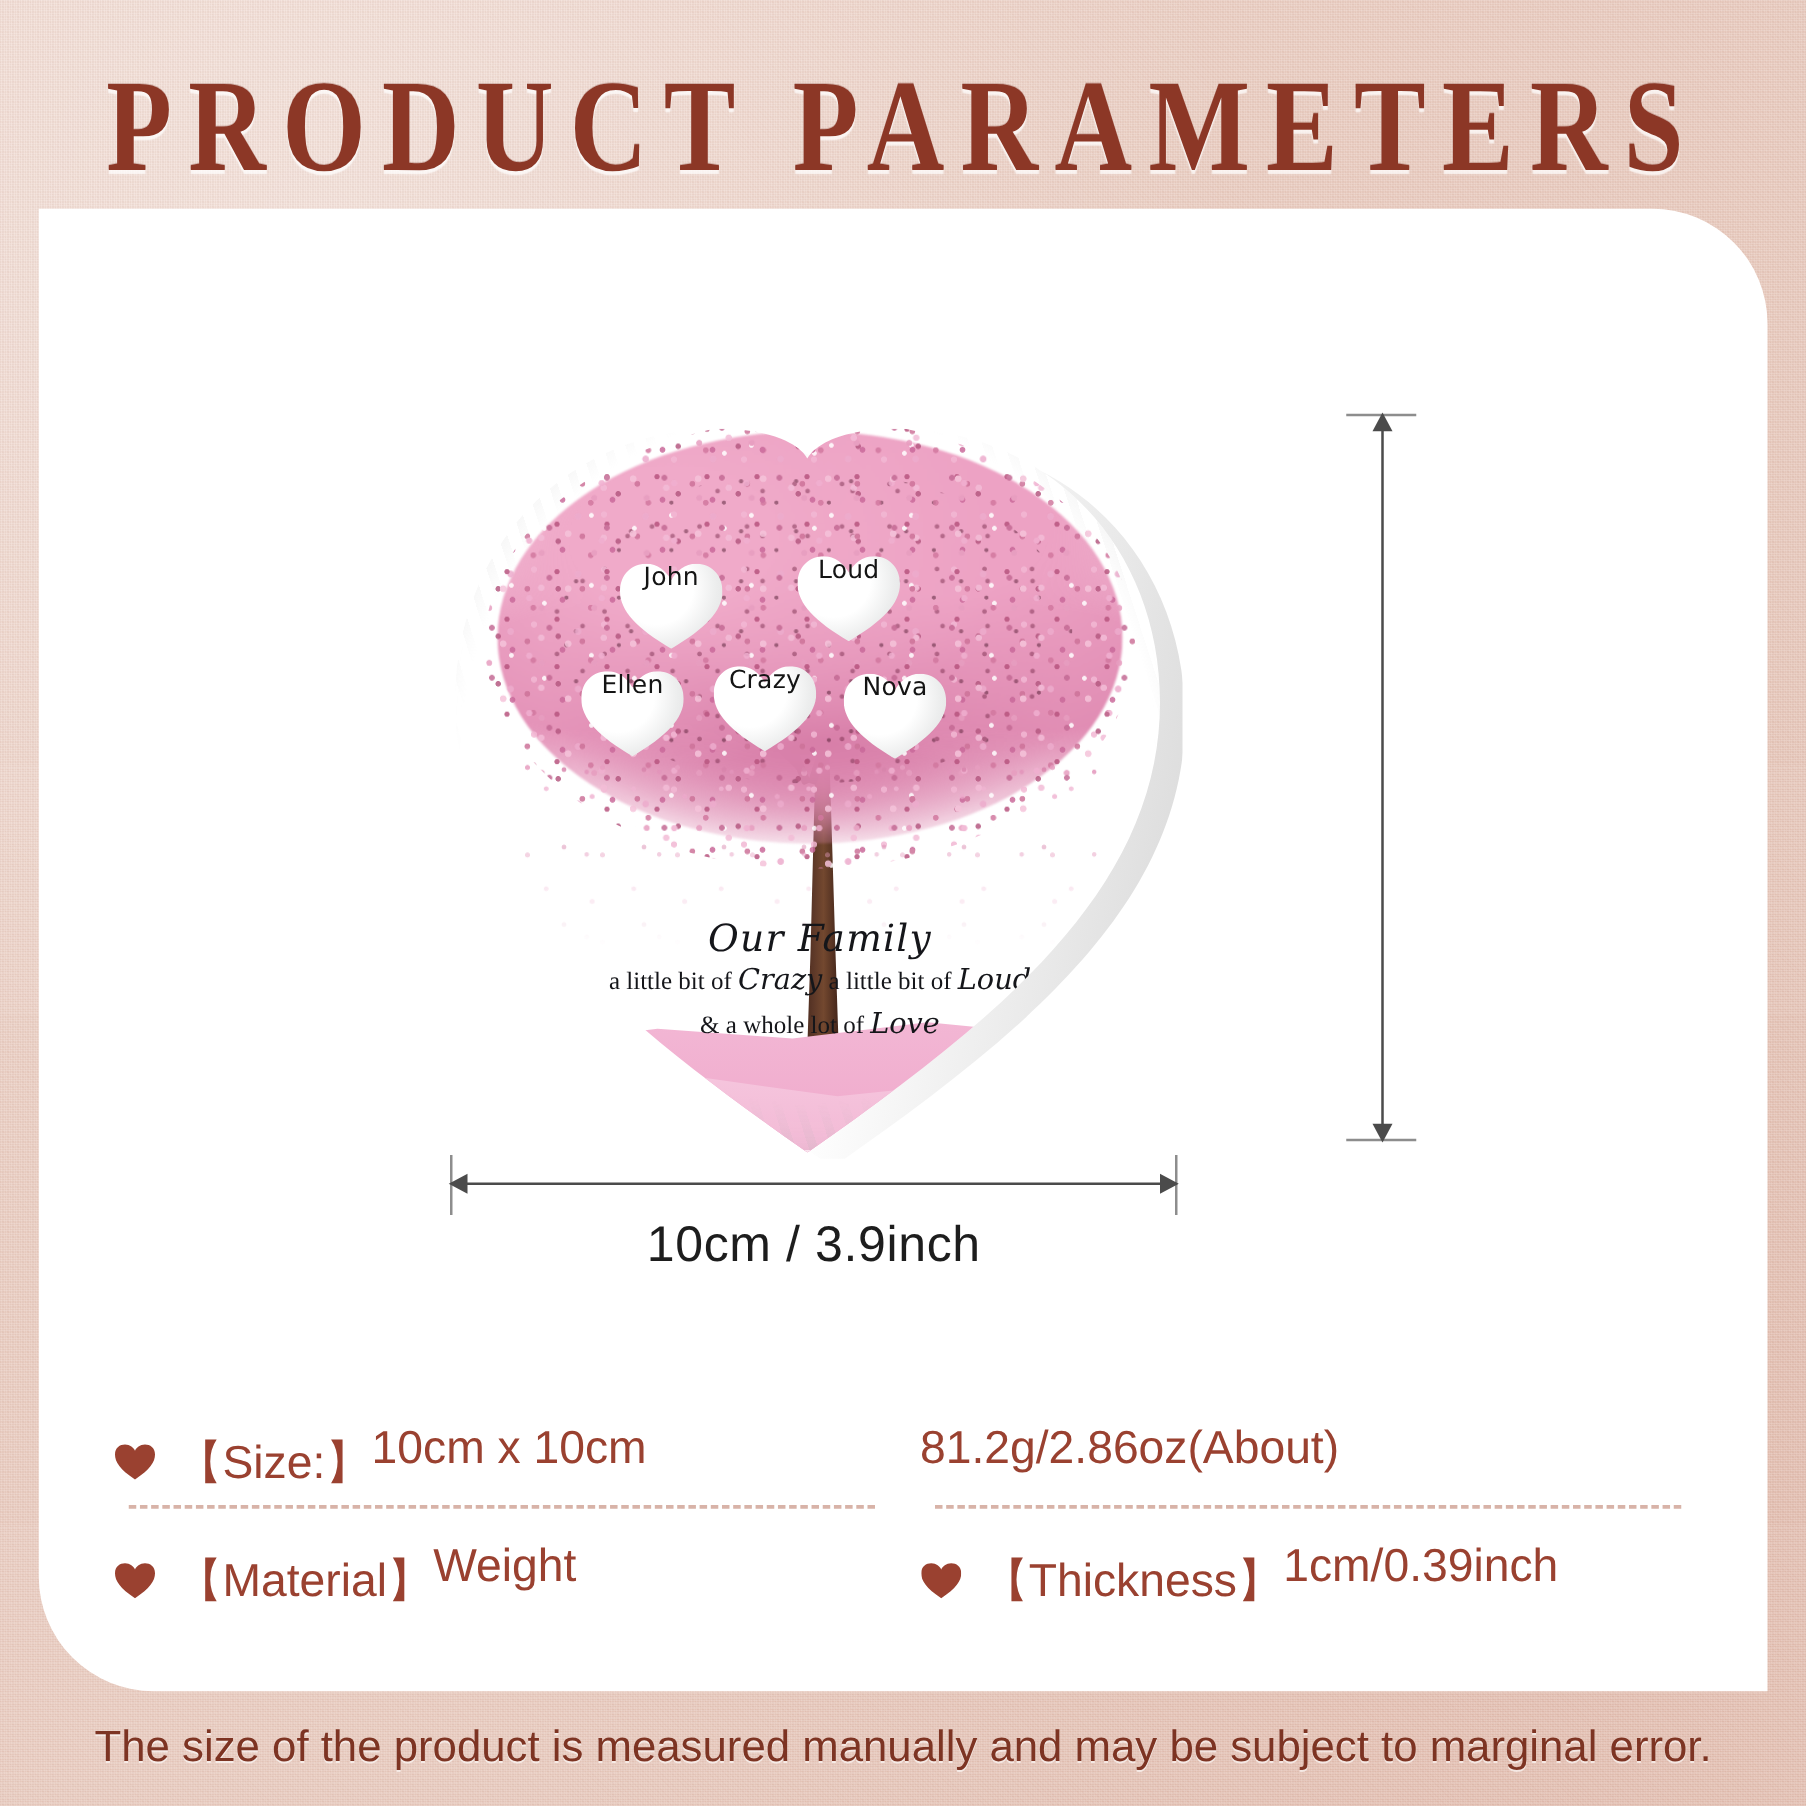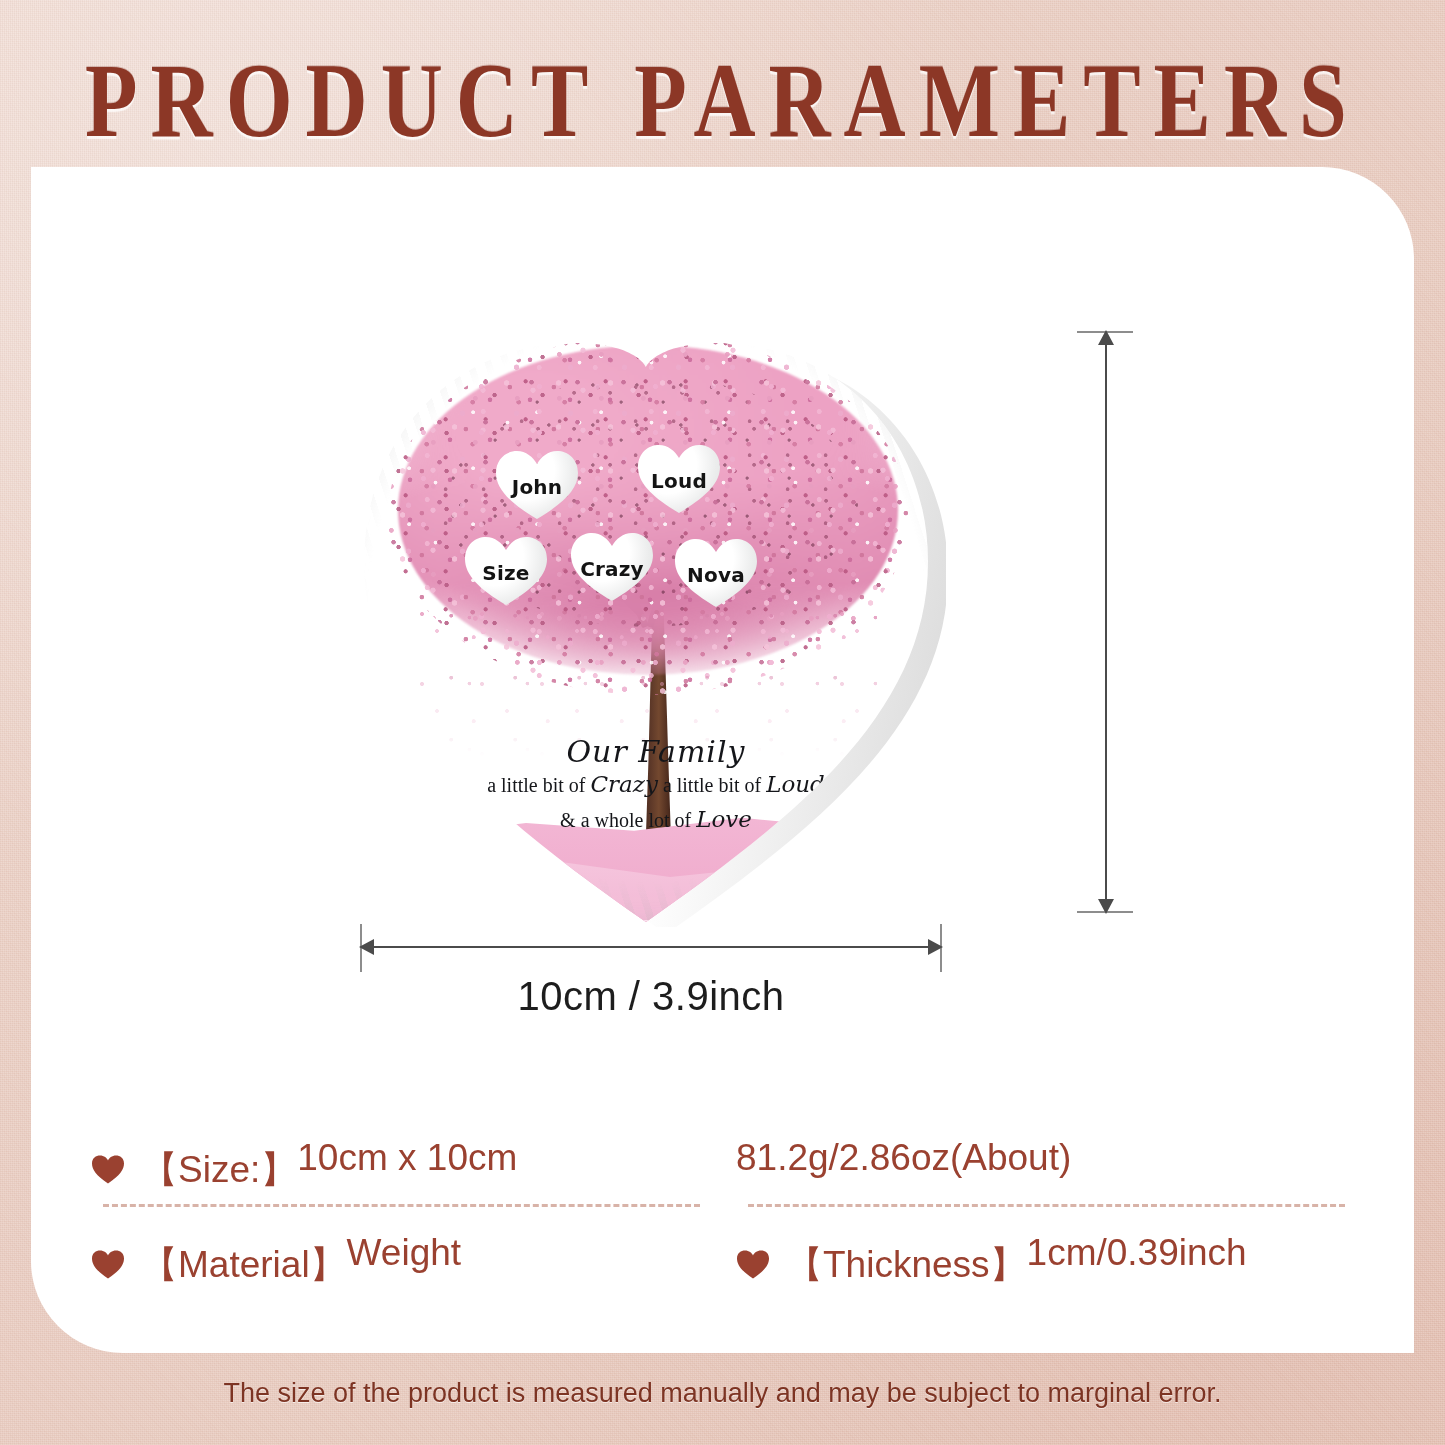--- a/index.html
+++ b/index.html
@@ -160,21 +160,21 @@
       radial-gradient(circle at 78% 36%, #eda9cb 0 1.7px, rgba(0,0,0,0) 2.3px),
       radial-gradient(circle at 92% 16%, #e294ba 0 1.5px, rgba(0,0,0,0) 2.1px);
     background-size:60px 70px,70px 80px,64px 62px,74px 84px,58px 66px;
     -webkit-mask:linear-gradient(180deg,#000 0%,rgba(0,0,0,.45) 55%,rgba(0,0,0,0) 100%);
     mask:linear-gradient(180deg,#000 0%,rgba(0,0,0,.45) 55%,rgba(0,0,0,0) 100%);
   }
 
   
   .name-heart{
     position:absolute;width:86px;height:72px;
-    display:flex;align-items:center;justify-content:center;font-weight:bold;
+    display:flex;justify-content:center;
   }
   .name-heart .hb{
     position:absolute;inset:0;
     background:radial-gradient(ellipse at 36% 28%, #ffffff 0 38%, #eceded 62%, #d6d8d9 100%);
     -webkit-clip-path:path("M43 70 C 16 54, 2 40, 2 24 C 2 10, 12 2, 23 2 C 32 2, 39 8, 43 15 C 47 8, 54 2, 63 2 C 74 2, 84 10, 84 24 C 84 40, 70 54, 43 70 Z");
     clip-path:path("M43 70 C 16 54, 2 40, 2 24 C 2 10, 12 2, 23 2 C 32 2, 39 8, 43 15 C 47 8, 54 2, 63 2 C 74 2, 84 10, 84 24 C 84 40, 70 54, 43 70 Z");
     filter:drop-shadow(1px 2px 2px rgba(90,60,70,.45));
   }
   .name-heart span{
     position:relative;z-index:2;
@@ -233,21 +233,21 @@
   }
   .spec-key{font-size:37px;color:#9a4130;}
   .spec-value{flex:1;text-align:left;font-size:37px;color:#9a4130;white-space:nowrap;}
   .spec-divider{
     height:0;border-top:3px dashed #d8b3a8;margin:0 12px;
   }
 
   
   #footer{
     position:absolute;left:0;right:0;top:1378px;text-align:center;
-    font-size:27px;color:#7d3423;
+    font-size:35px;color:#7d3423;
     text-shadow:0 1px 0 rgba(255,255,255,.6);
   }
 </style>
 </head>
 <body>
 
 <div id="backdrop"></div>
 <div id="noise"></div>
 
 <div id="title">PRODUCT PARAMETERS</div>
@@ -284,21 +284,21 @@
         <div class="name-heart" style="left:148px;top:146px;">
           <span class="hb"></span>
           <span>John</span>
         </div>
         <div class="name-heart" style="left:290px;top:140px;">
           <span class="hb"></span>
           <span>Loud</span>
         </div>
         <div class="name-heart" style="left:117px;top:232px;">
           <span class="hb"></span>
-          <span>Size</span>
+          <span>Ellen</span>
         </div>
         <div class="name-heart" style="left:223px;top:228px;">
           <span class="hb"></span>
           <span>Crazy</span>
         </div>
         <div class="name-heart" style="left:327px;top:234px;">
           <span class="hb"></span>
           <span>Nova</span>
         </div>
 

